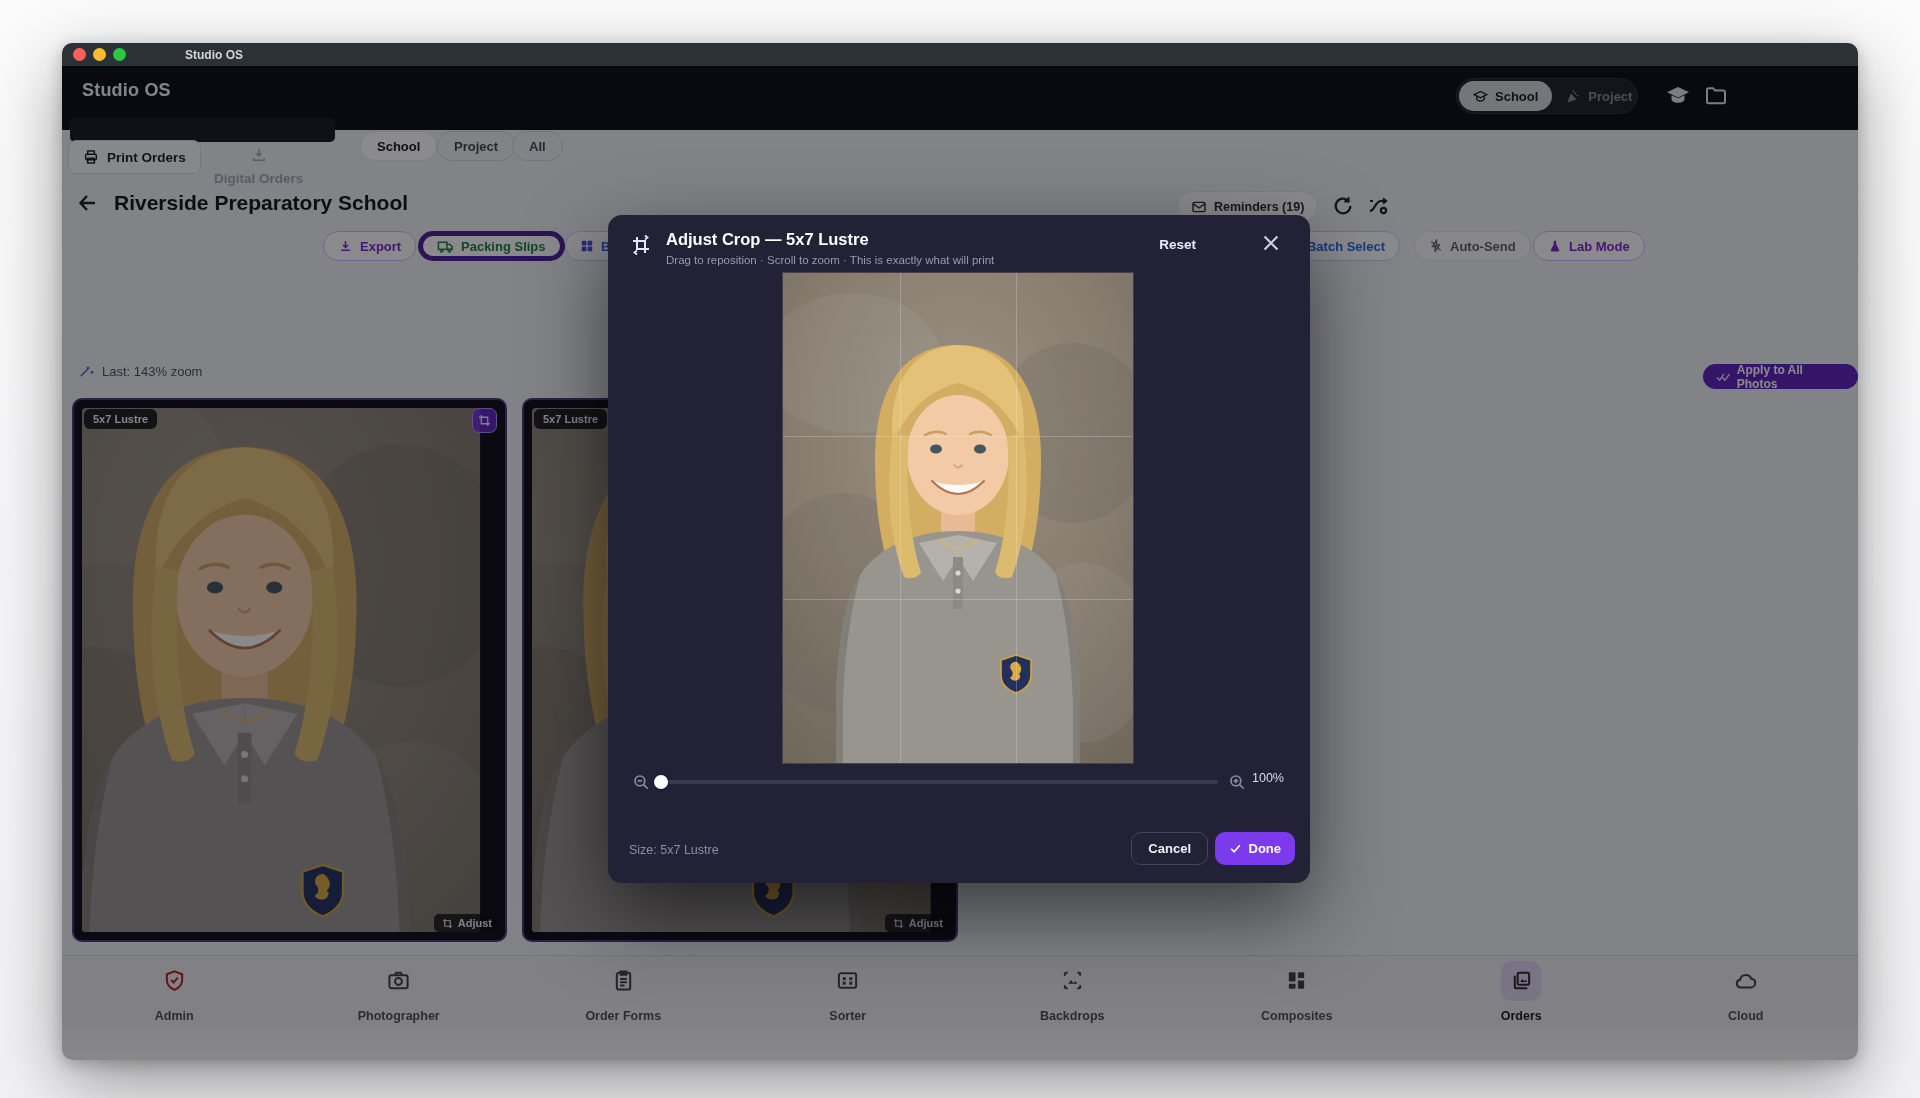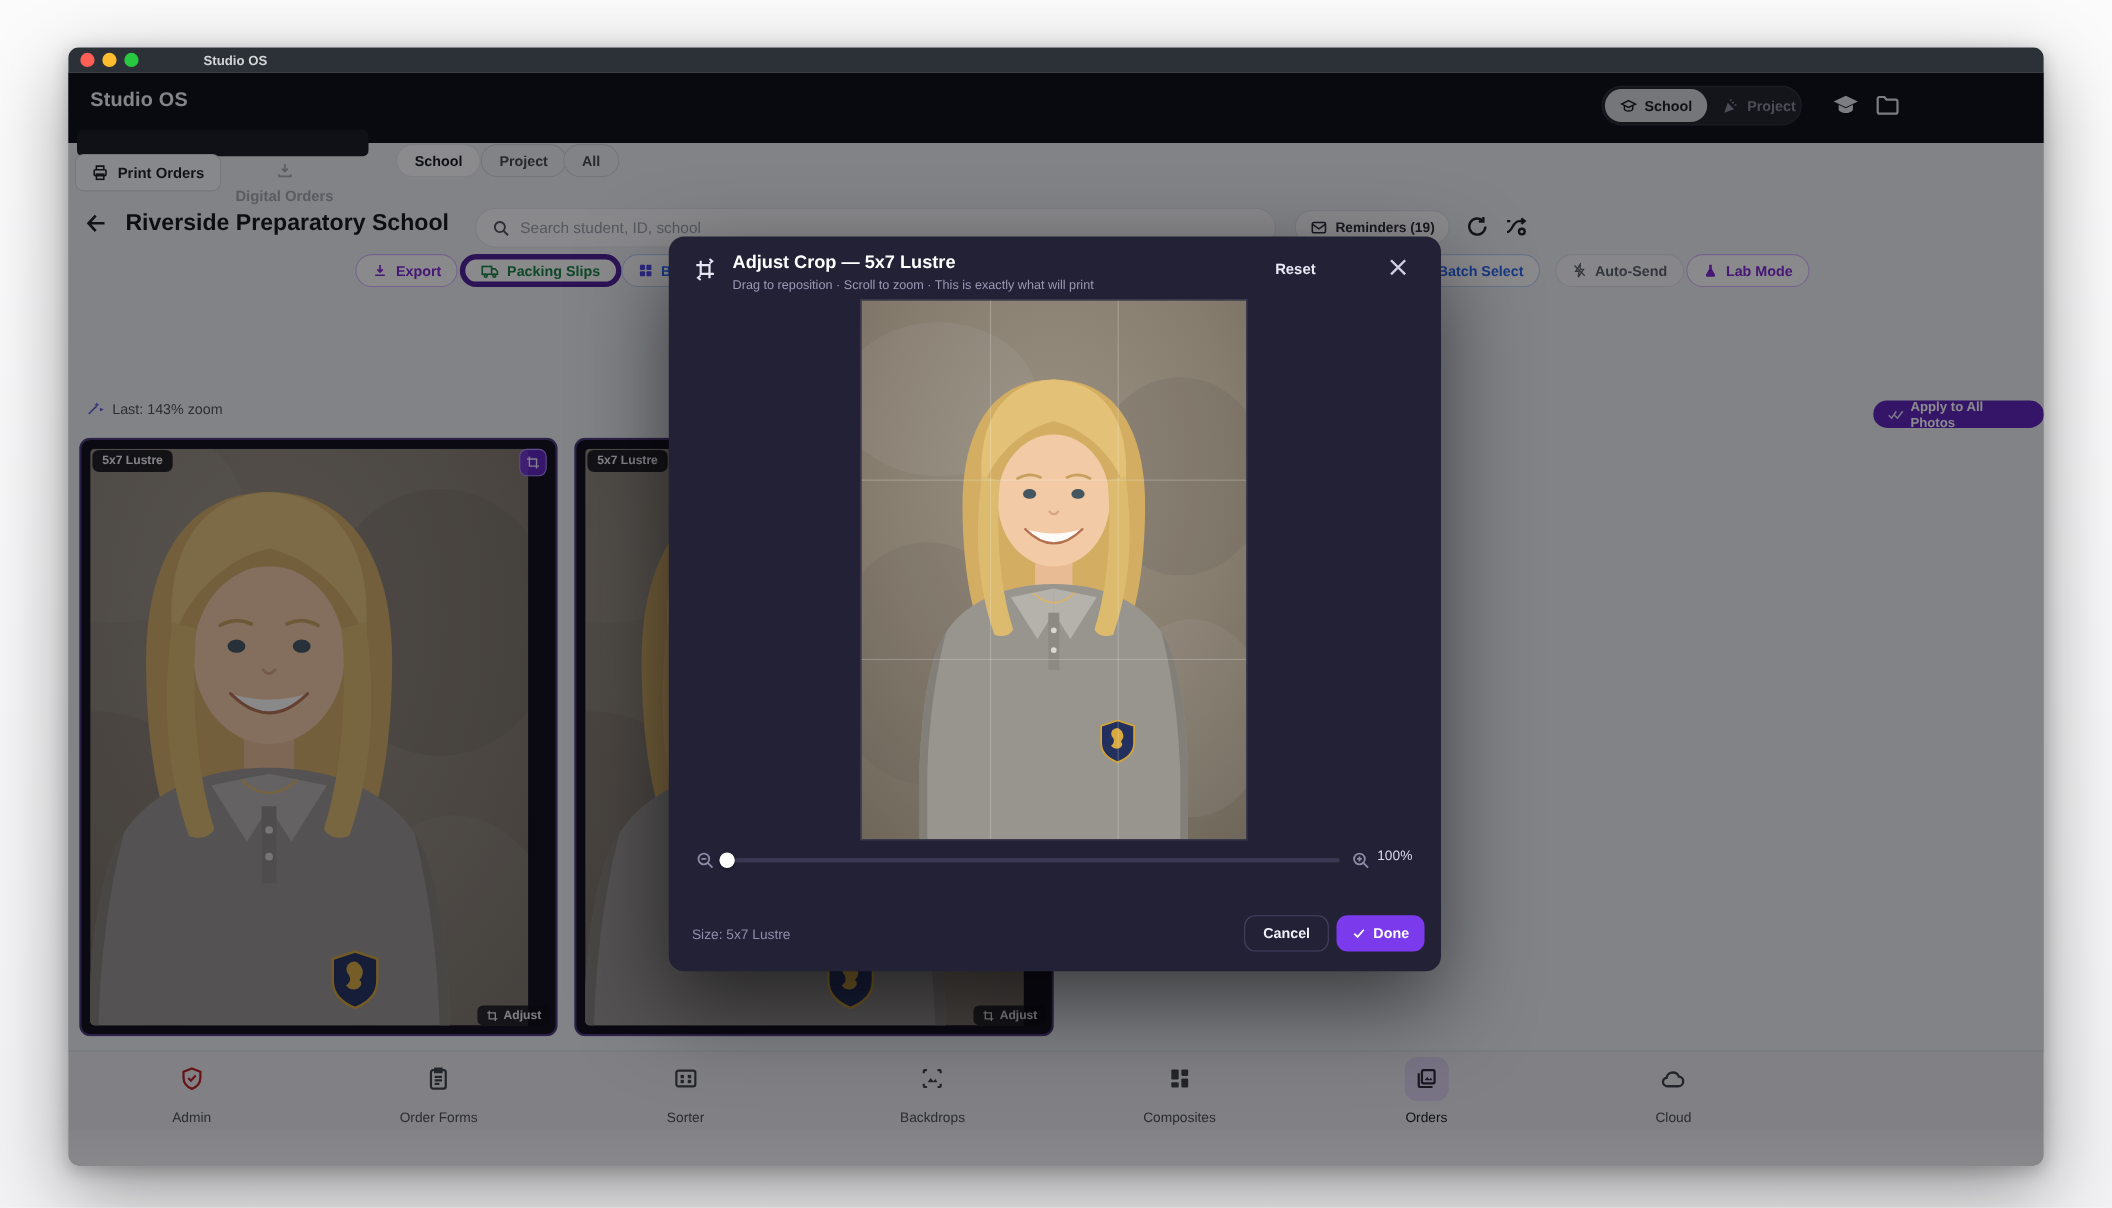--- a/index.html
+++ b/index.html
@@ -70,21 +70,21 @@
                   border:1px solid #a78bfa; color:#efe9ff; display:flex; align-items:center; justify-content:center; z-index:3; }
   .adjust-badge { position:absolute; right:5px; bottom:8px; background:rgba(8,8,13,.78); border-radius:5px; padding:3px 8px;
                   color:#e8e8ee; font-size:11px; font-weight:bold; display:flex; align-items:center; gap:5px; z-index:3; }
 
   
   .bottom-nav { position:absolute; left:0; top:912px; width:100%; height:72px; border-top:1px solid #d6d7da;
                 display:grid; grid-template-columns:repeat(8,1fr); background:#ecedef; }
   .nav-item { display:flex; flex-direction:column; align-items:center; justify-content:center; gap:8px; }
   .nav-icon { width:40px; height:40px; display:flex; align-items:center; justify-content:center; border-radius:11px; color:#3d3f45; }
   .nav-item.active .nav-icon { background:rgba(186,155,235,.32); color:#26272c; }
-  .nav-label { font-size:12.5px; font-weight:normal; color:#4a4c52; }
+  .nav-label { font-size:12.5px; font-weight:bold; color:#4a4c52; }
   .bottom-strip { position:absolute; left:0; top:985px; width:100%; height:32px; background:linear-gradient(180deg,#f0f0f2,#fafafb); }
 
   
   .dim-overlay { position:absolute; left:62px; top:66px; width:1796px; height:994px; background:rgba(9,9,14,.47);
                  border-radius:0 0 10px 10px; z-index:20; }
   .modal { position:absolute; left:608px; top:215px; width:702px; height:668px; background:#232136; border-radius:14px;
            box-shadow:0 30px 80px rgba(0,0,0,.55); z-index:30; }
   .modal-header { position:absolute; left:0; top:0; width:100%; height:64px; }
   .modal-crop-icon { position:absolute; left:21px; top:18px; width:24px; height:24px; color:#e8e6f5; }
   .modal-title { position:absolute; left:58px; top:15px; font-size:16.5px; font-weight:bold; color:#ffffff; }
@@ -227,27 +227,20 @@
     <div class="pill-tab pt-all">
         <span>All</span>
       </div>
 
     <div class="back-arrow">
       <svg width="24" height="24" viewBox="0 0 24 24" fill="none" stroke="currentColor" stroke-width="2.4">
           <path d="M19 12 H5 M11 5 L4.5 12 L11 19"></path>
         </svg>
     </div>
     <div class="school-title">Riverside Preparatory School</div>
-    <div class="searchbar">
-      <svg width="17" height="17" viewBox="0 0 24 24" fill="none" stroke="#4c4f55" stroke-width="2.4">
-          <circle cx="10.5" cy="10.5" r="6.5"></circle>
-          <path d="M15.5 15.5 L21 21"></path>
-        </svg>
-      <input type="text" placeholder="Search student, ID, school" style="">
-    </div>
     <div class="reminders">
       <svg width="16" height="16" viewBox="0 0 24 24" fill="none" stroke="currentColor" stroke-width="2.1">
           <rect x="3" y="5" width="18" height="14" rx="2"></rect>
           <path d="M3 7 L12 13.5 L21 7"></path>
         </svg>
       <span>Reminders (19)</span>
     </div>
     <div class="hdr-iconbtn" style="left:1268px">
       <svg width="22" height="22" viewBox="0 0 24 24" fill="none" stroke="currentColor" stroke-width="2.4">
           <path d="M20 12 A8 8 0 1 1 17.7 6.3"></path>
@@ -365,20 +358,30 @@
 
     <div class="bottom-nav">
       <div class="nav-item">
         <div class="nav-icon" style="color:#b91c1c">
           <svg width="23" height="23" viewBox="0 0 24 24" fill="none" stroke="currentColor" stroke-width="2.1">
               <path d="M12 2.5 L20 5.5 V11 C20 16.5 16.5 20 12 21.8 C7.5 20 4 16.5 4 11 V5.5 Z"></path>
               <path d="M8.5 11.5 L11 14 L15.5 9"></path>
             </svg>
         </div>
         <div class="nav-label">Admin</div>
+      </div>
+      <div class="nav-item">
+        <div class="nav-icon">
+          <svg width="23" height="23" viewBox="0 0 24 24" fill="none" stroke="currentColor" stroke-width="2.1">
+              <rect x="2.5" y="6.5" width="19" height="13.5" rx="2"></rect>
+              <path d="M8 6.5 L9.5 3.8 H14.5 L16 6.5"></path>
+              <circle cx="12" cy="13" r="3.6"></circle>
+            </svg>
+        </div>
+        <div class="nav-label">Photographer</div>
       </div>
       <div class="nav-item">
         <div class="nav-icon">
           <svg width="23" height="23" viewBox="0 0 24 24" fill="none" stroke="currentColor" stroke-width="2.1">
               <rect x="5" y="4" width="14" height="17.5" rx="2"></rect>
               <path d="M9 2.5 H15 V6 H9 Z" fill="currentColor"></path>
               <path d="M8.5 10.5 H15.5 M8.5 13.8 H15.5 M8.5 17.1 H13"></path>
             </svg>
         </div>
         <div class="nav-label">Order Forms</div>

